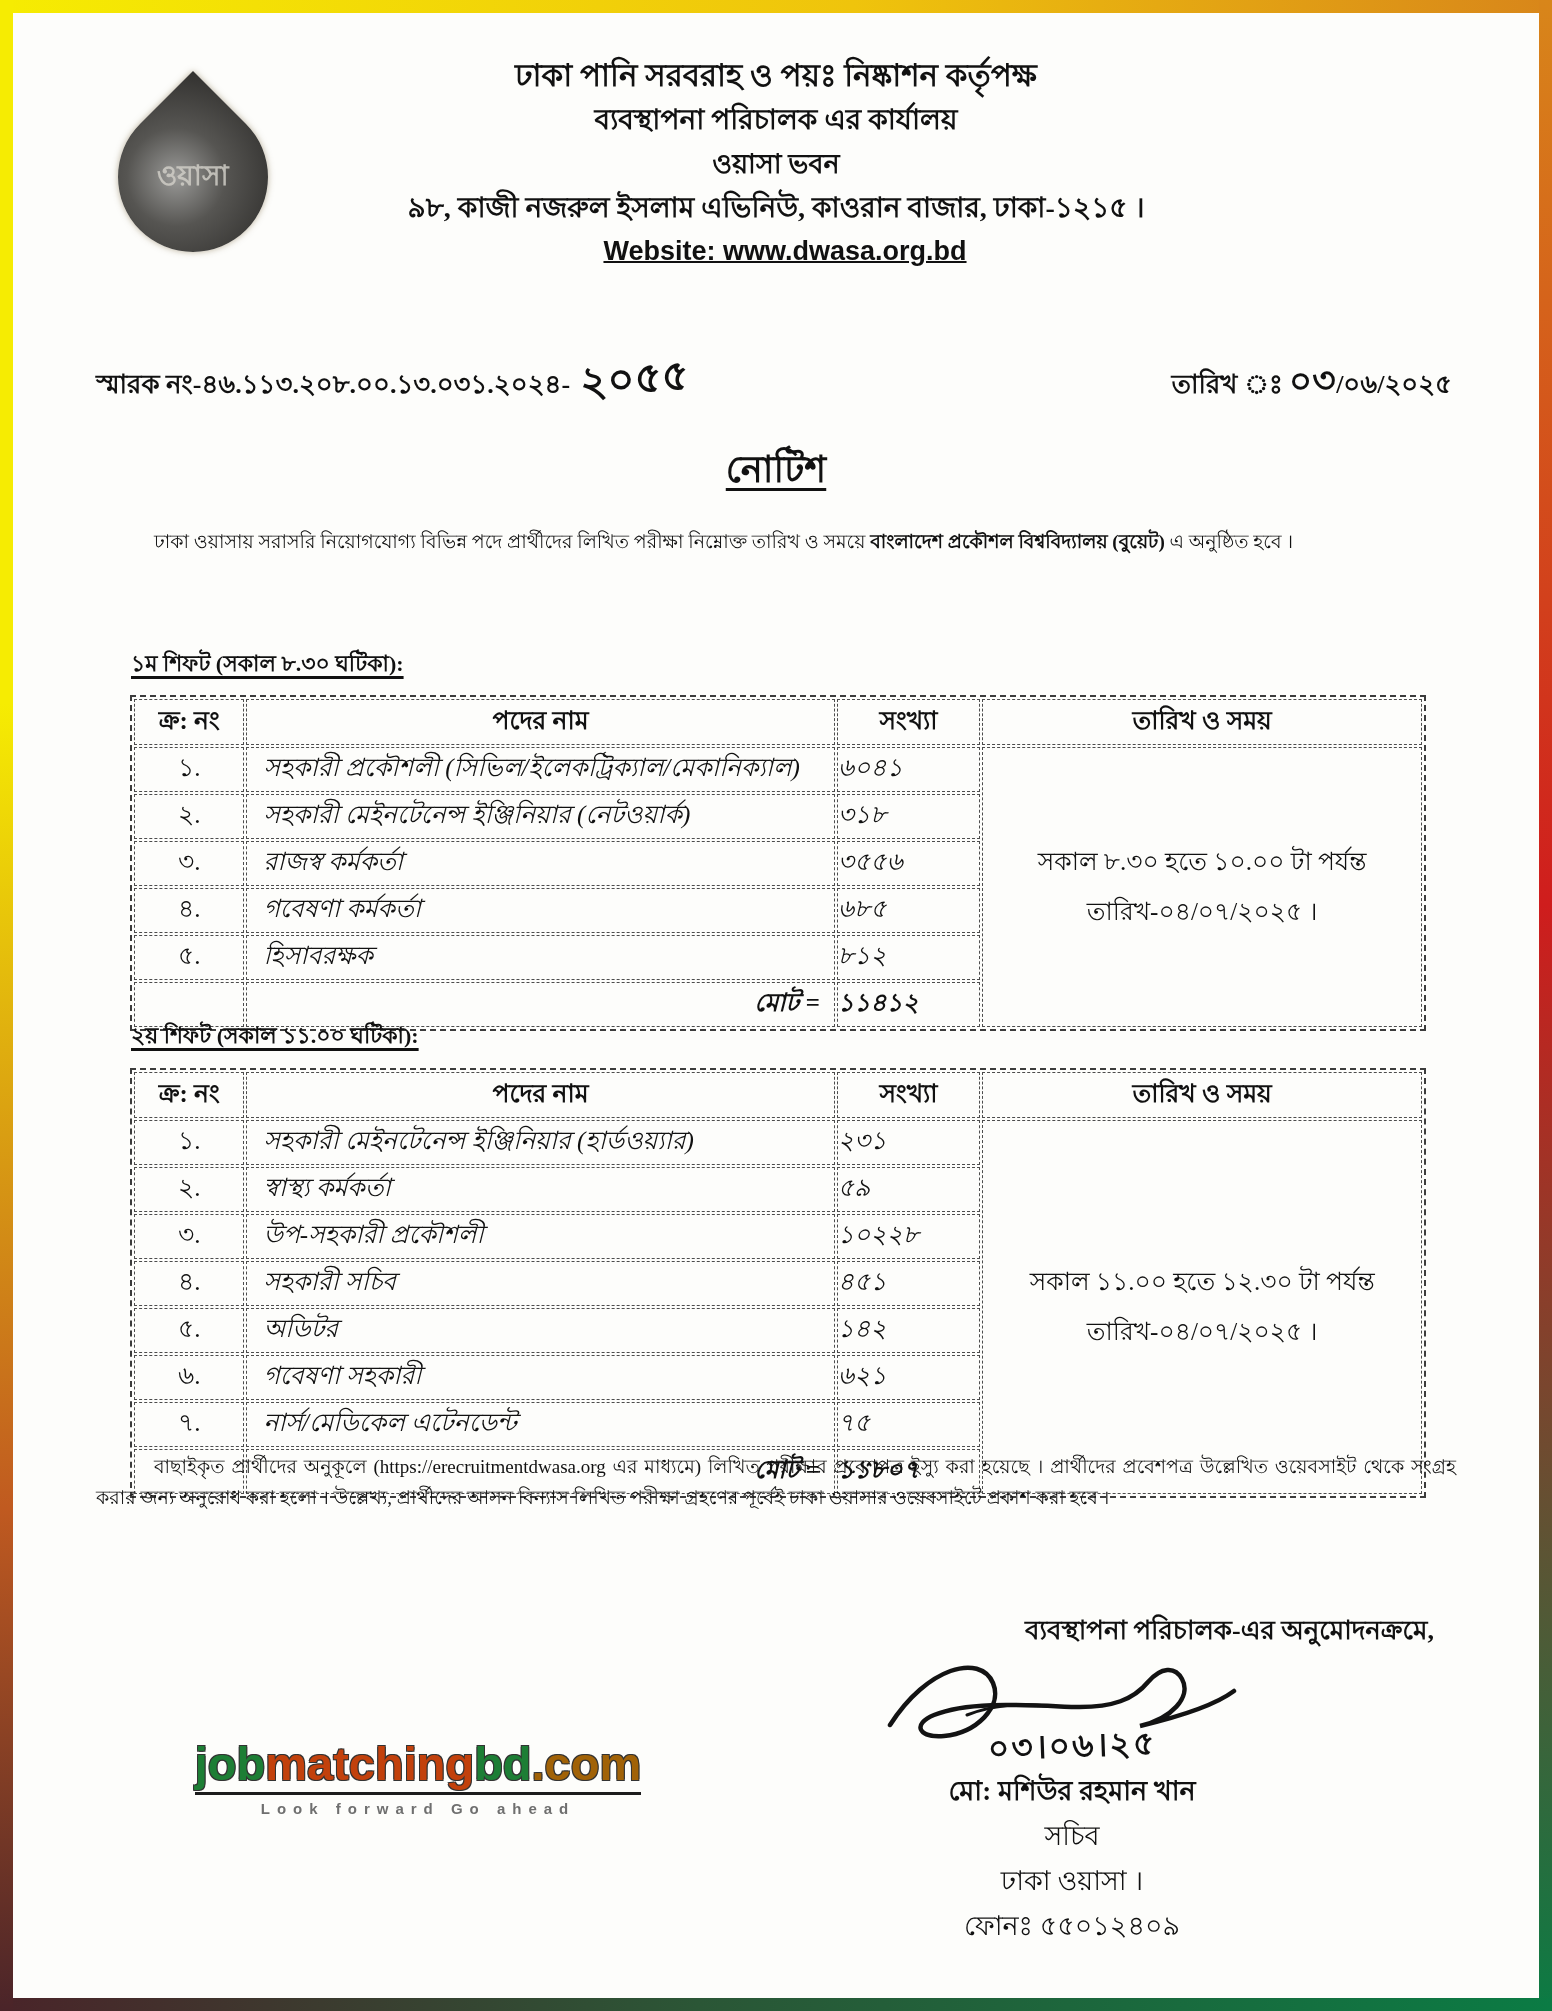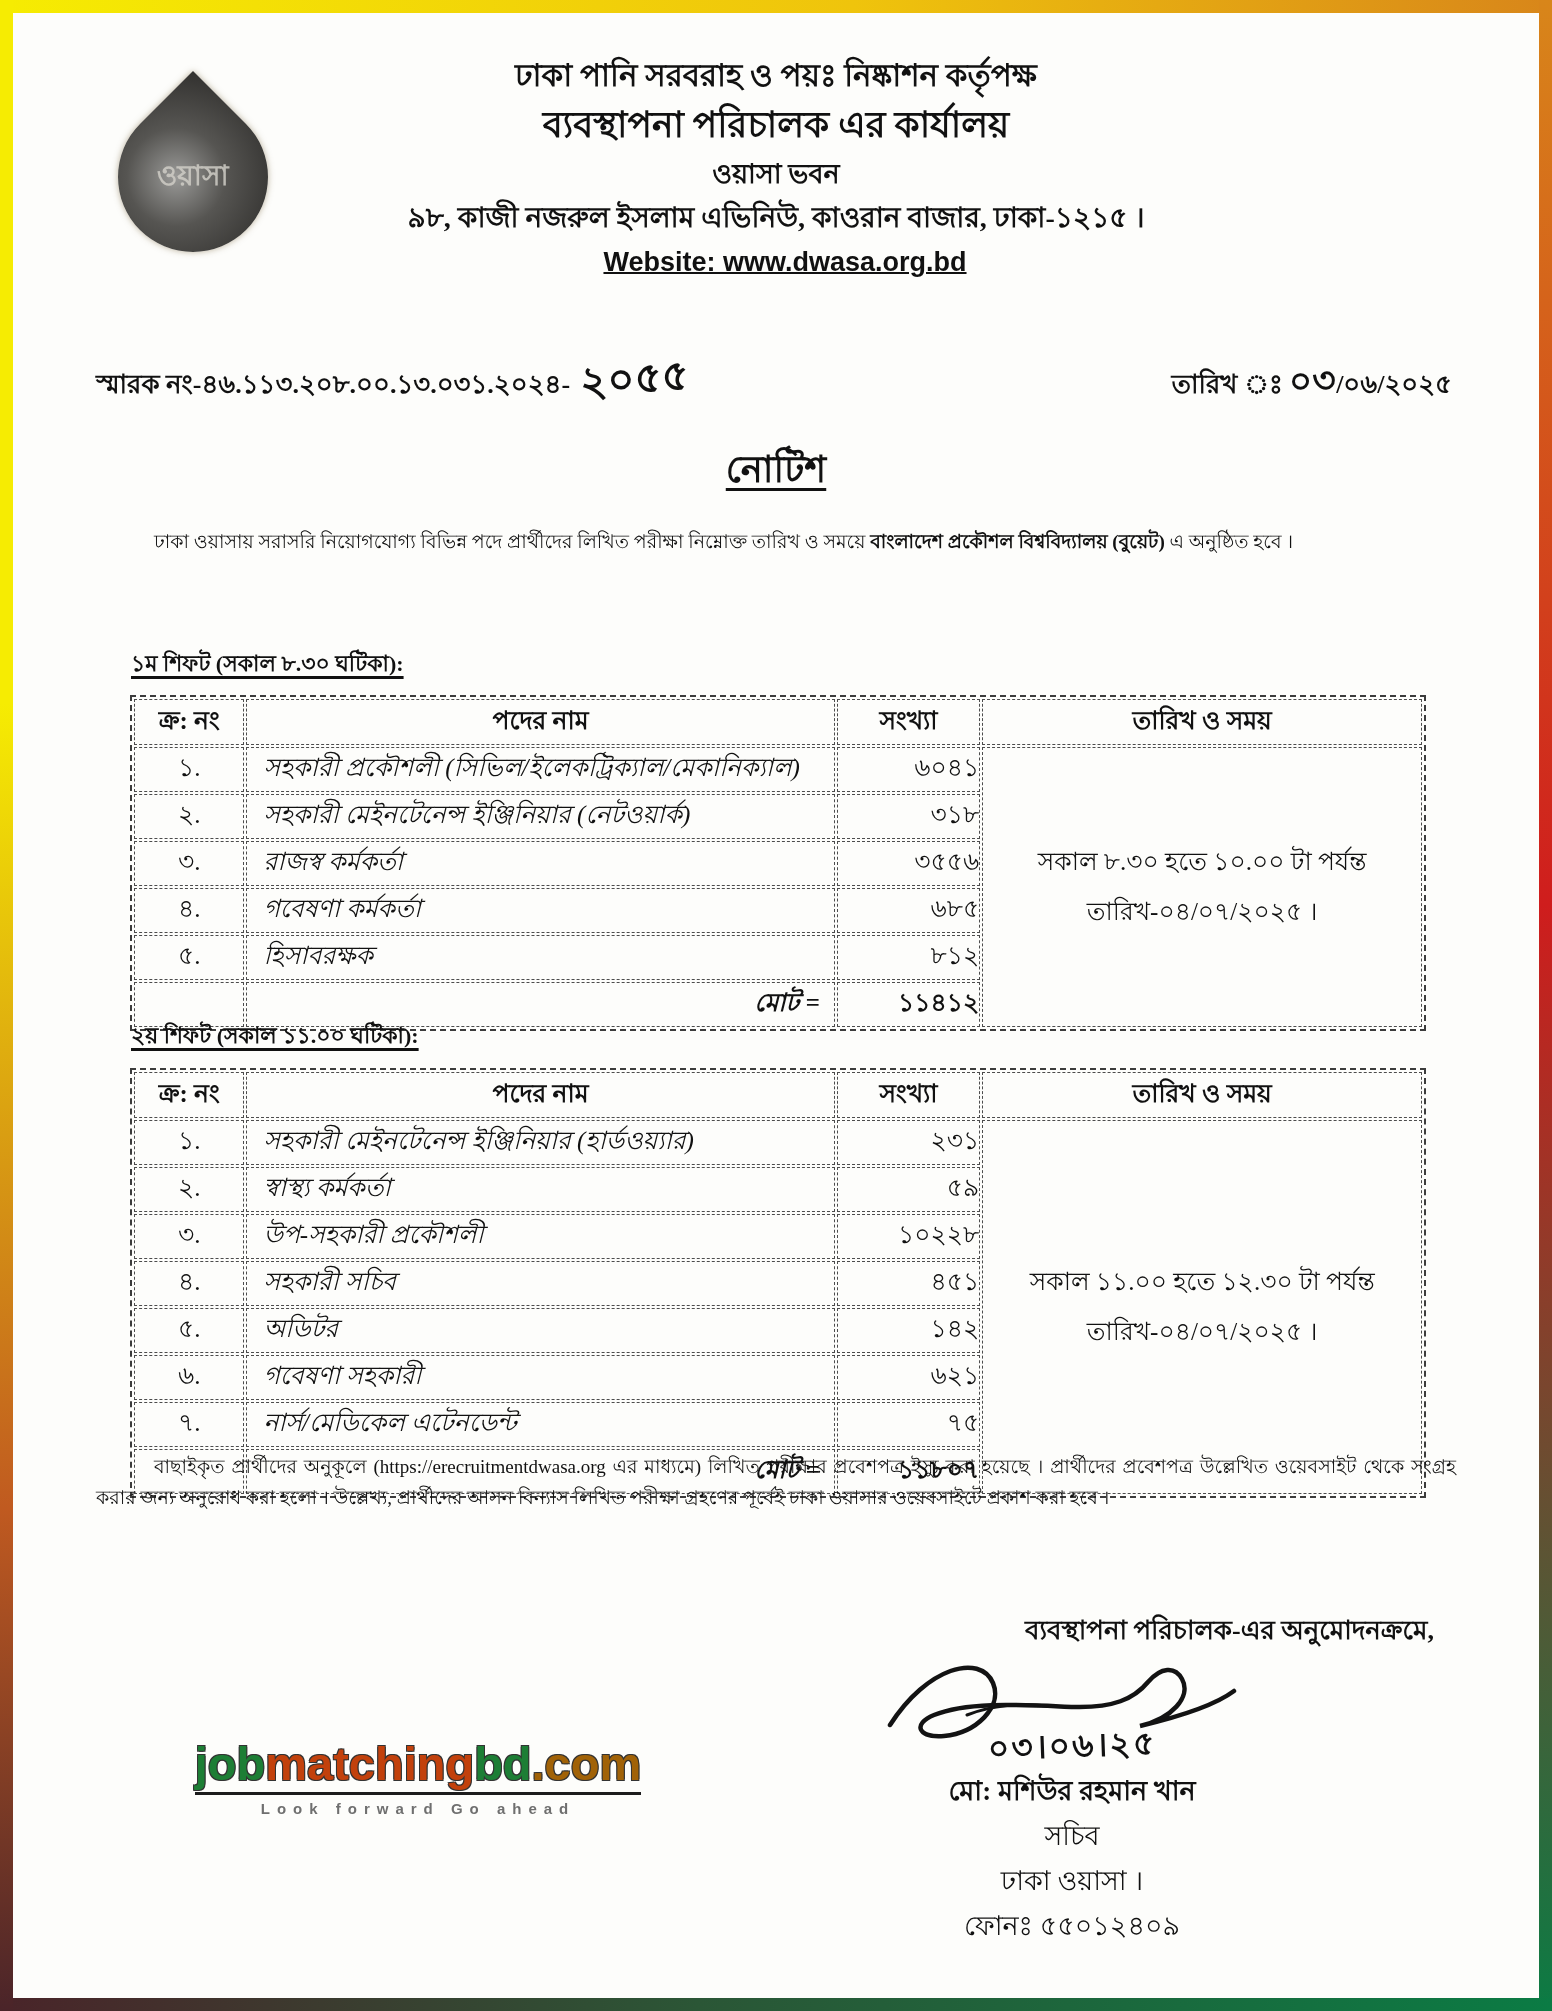--- a/index.html
+++ b/index.html
@@ -14,21 +14,21 @@
   
   .edge { position:absolute; z-index:5; }
   .edge-top    { top:0; left:0; right:0; height:13px; background:linear-gradient(to right,#f6ec02,#efc40c 55%,#d8861a); }
   .edge-right  { top:0; bottom:0; right:0; width:13px; background:linear-gradient(to bottom,#d8861a,#cf1d1d 45%,#0b7b44); }
   .edge-bottom { bottom:0; left:0; right:0; height:13px; background:linear-gradient(to right,#4a2429,#2b5636 45%,#0b7b44); }
   .edge-left   { top:0; bottom:0; left:0; width:13px; background:linear-gradient(to bottom,#f6ec02 35%,#c05a20 75%,#4a2429); }
 
   
   .header { position:absolute; top:56px; left:0; right:0; text-align:center; line-height:1.3; }
   .org-name   { font-size:31px; font-weight:700; }
-  .office     { font-size:36px; font-weight:600; margin-top:6px; }
+  .office     { font-size:28px; font-weight:600; margin-top:6px; }
   .building   { font-size:27px; font-weight:600; margin-top:8px; }
   .address    { font-size:28px; font-weight:700; margin-top:8px; }
   .website    { font-size:27px; font-weight:700; margin-top:8px; text-decoration:underline; text-decoration-thickness:2px; font-family:"Liberation Sans","DejaVu Sans",sans-serif;padding-left:18px; }
 
   
   .logo-wrap { position:absolute; left:108px; top:90px; width:170px; height:170px; }
   .drop {
     width:150px; height:150px; margin:12px auto 0;
     background:radial-gradient(circle at 42% 58%, #9a9a98 0%, #565552 40%, #2c2b29 95%);
     border-radius:0 50% 50% 50%;
@@ -61,21 +61,21 @@
 
   
   .sched-table { position:absolute; left:130px; width:1296px; table-layout:fixed; border-collapse:separate; border-spacing:2.5px; border:2px dashed #3c3c3c; font-size:25px; }
   .t1 { top:695px; }
   .t2 { top:1068px; }
   .sched-table th, .sched-table td { border:1.6px dashed #4c4c4c; vertical-align:middle; }
   .sched-table th { height:46px; font-weight:700; text-align:center; }
   .sched-table td { height:41px; }
   .c-sl { width:110px; text-align:center; }
   .c-post { width:586px; text-align:left; padding-left:16px;font-style:italic; }
-  .c-num { width:143px; text-align:right; }
+  .c-num { width:143px; text-align:left;font-style:italic; }
   .c-sched { width:438px; text-align:center; }
   .sched-cell div { line-height:2.0; }
   .total-label { text-align:right; padding-right:14px; font-weight:700; }
   .total-val { font-weight:700; }
 
   
   .approval { position:absolute; top:1610px; right:118px; font-size:26px; font-weight:600; }
   .sig { position:absolute; left:872px; top:1645px; width:380px; height:105px; }
   .sig-date { position:absolute; left:988px; top:1720px; font-size:33px; font-weight:700; transform:rotate(-2deg); letter-spacing:2px; }
   .signer { position:absolute; left:862px; top:1778px; width:420px; text-align:center; font-size:27px; line-height:1.0; }

